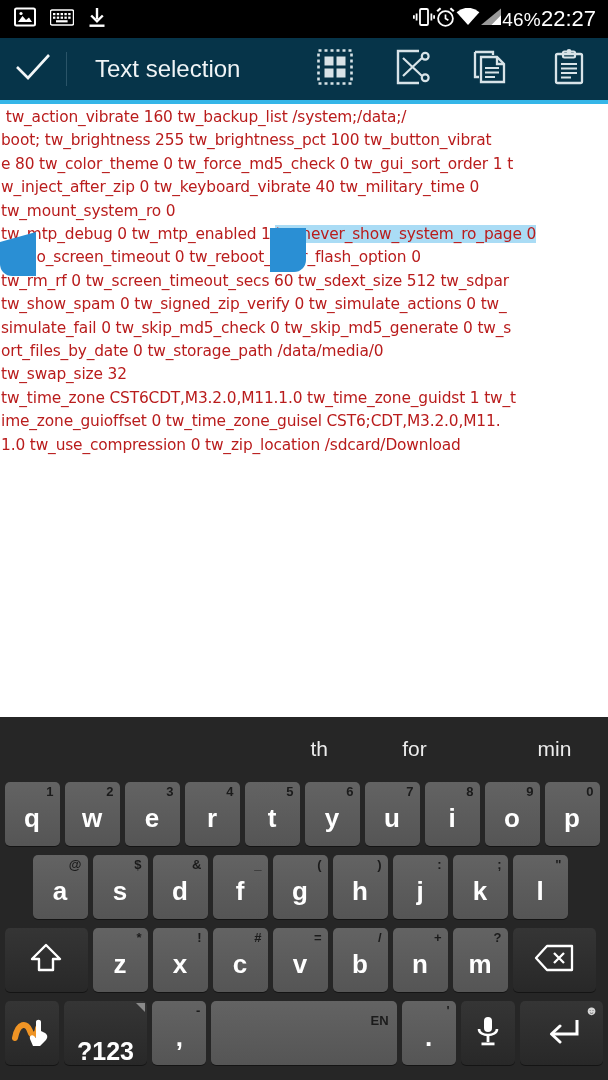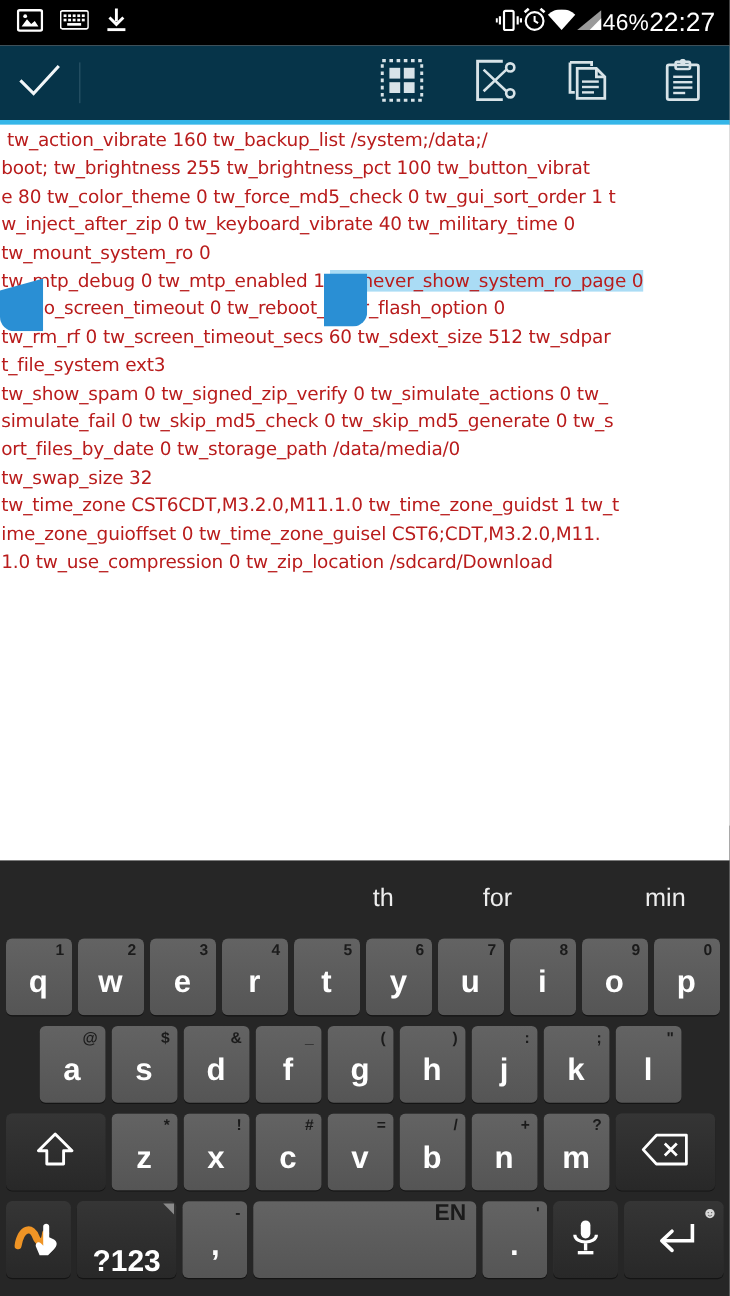--- a/index.html
+++ b/index.html
@@ -50,21 +50,21 @@
   .r2 .key{width:55px;}
   .r3 .key{width:55px;}
   .r3 .key.wide{width:83px;}
   .r4 .key.fn{width:55px;}
   .r4 .key.mode{width:85px;}
   .r4 .key.punc{width:55px;}
   .r4 .key.space{width:188px;}
   .r4 .key.mic{width:55px;}
   .r4 .key.enter{width:85px;}
   .corner-tri{position:absolute;top:2px;right:2px;width:0;height:0;border-top:9px solid #8a8a8a;border-left:9px solid transparent;}
-  .lang{position:absolute;top:0;right:8px;font-size:19px;color:#1b1b1b;font-weight:bold;}
+  .lang{position:absolute;top:12px;right:8px;font-size:13px;color:#1b1b1b;font-weight:bold;}
   .smiley{position:absolute;top:3px;right:5px;font-size:13px;color:#d8d8d8;line-height:1;}
   .mode .main{font-size:25px;margin-top:28px;}
 </style>
 </head>
 <body>
 
 <div id="app">
 
   <div class="statusbar">
     <div class="sb-left">
@@ -133,20 +133,21 @@
 
   <div class="actionbar">
     <div class="ab-check">
       <span>
         <svg width="36" height="30" viewBox="0 0 36 30">
             <path d="M2 15 L13 26 L34 3" fill="none" stroke="#f2f6f8" stroke-width="2.6"></path>
           </svg>
       </span>
     </div>
     <div class="ab-div"></div>
+    <div class="ab-title">Text selection</div>
     <div class="ab-actions">
 
       <div class="ab-btn">
         <span>
           <svg width="36" height="36" viewBox="0 0 36 36">
             <rect x="1.5" y="1.5" width="33" height="33" fill="none" stroke="#d8e3e8" stroke-width="2.6" stroke-dasharray="3 3"></rect>
             <rect x="7.5" y="7.5" width="9" height="9" fill="#d8e3e8"></rect>
             <rect x="19.5" y="7.5" width="9" height="9" fill="#d8e3e8"></rect>
             <rect x="7.5" y="19.5" width="9" height="9" fill="#d8e3e8"></rect>
             <rect x="19.5" y="19.5" width="9" height="9" fill="#d8e3e8"></rect>
@@ -203,21 +204,20 @@
   <div class="content">
     <div class="textblock">
       <div class="tline"> tw_action_vibrate 160 tw_backup_list /system;/data;/</div>
       <div class="tline">boot; tw_brightness 255 tw_brightness_pct 100 tw_button_vibrat</div>
       <div class="tline">e 80 tw_color_theme 0 tw_force_md5_check 0 tw_gui_sort_order 1 t</div>
       <div class="tline">w_inject_after_zip 0 tw_keyboard_vibrate 40 tw_military_time 0</div>
       <div class="tline">tw_mount_system_ro 0</div>
       <div class="tline"><span>tw_mtp_debug 0 tw_mtp_enabled 1 </span><span class="sel">tw_never_show_system_ro_page 0</span></div>
       <div class="tline">tw_no_screen_timeout 0 tw_reboot_after_flash_option 0</div>
       <div class="tline">tw_rm_rf 0 tw_screen_timeout_secs 60 tw_sdext_size 512 tw_sdpar</div>
-      <div class="tline">t_file_system ext3</div>
       <div class="tline">tw_show_spam 0 tw_signed_zip_verify 0 tw_simulate_actions 0 tw_</div>
       <div class="tline">simulate_fail 0 tw_skip_md5_check 0 tw_skip_md5_generate 0 tw_s</div>
       <div class="tline">ort_files_by_date 0 tw_storage_path /data/media/0</div>
       <div class="tline">tw_swap_size 32</div>
       <div class="tline">tw_time_zone CST6CDT,M3.2.0,M11.1.0 tw_time_zone_guidst 1 tw_t</div>
       <div class="tline">ime_zone_guioffset 0 tw_time_zone_guisel CST6;CDT,M3.2.0,M11.</div>
       <div class="tline">1.0 tw_use_compression 0 tw_zip_location /sdcard/Download</div>
 
       <span class="handle-l-inner">
         <svg width="36" height="44" viewBox="0 0 36 44">

